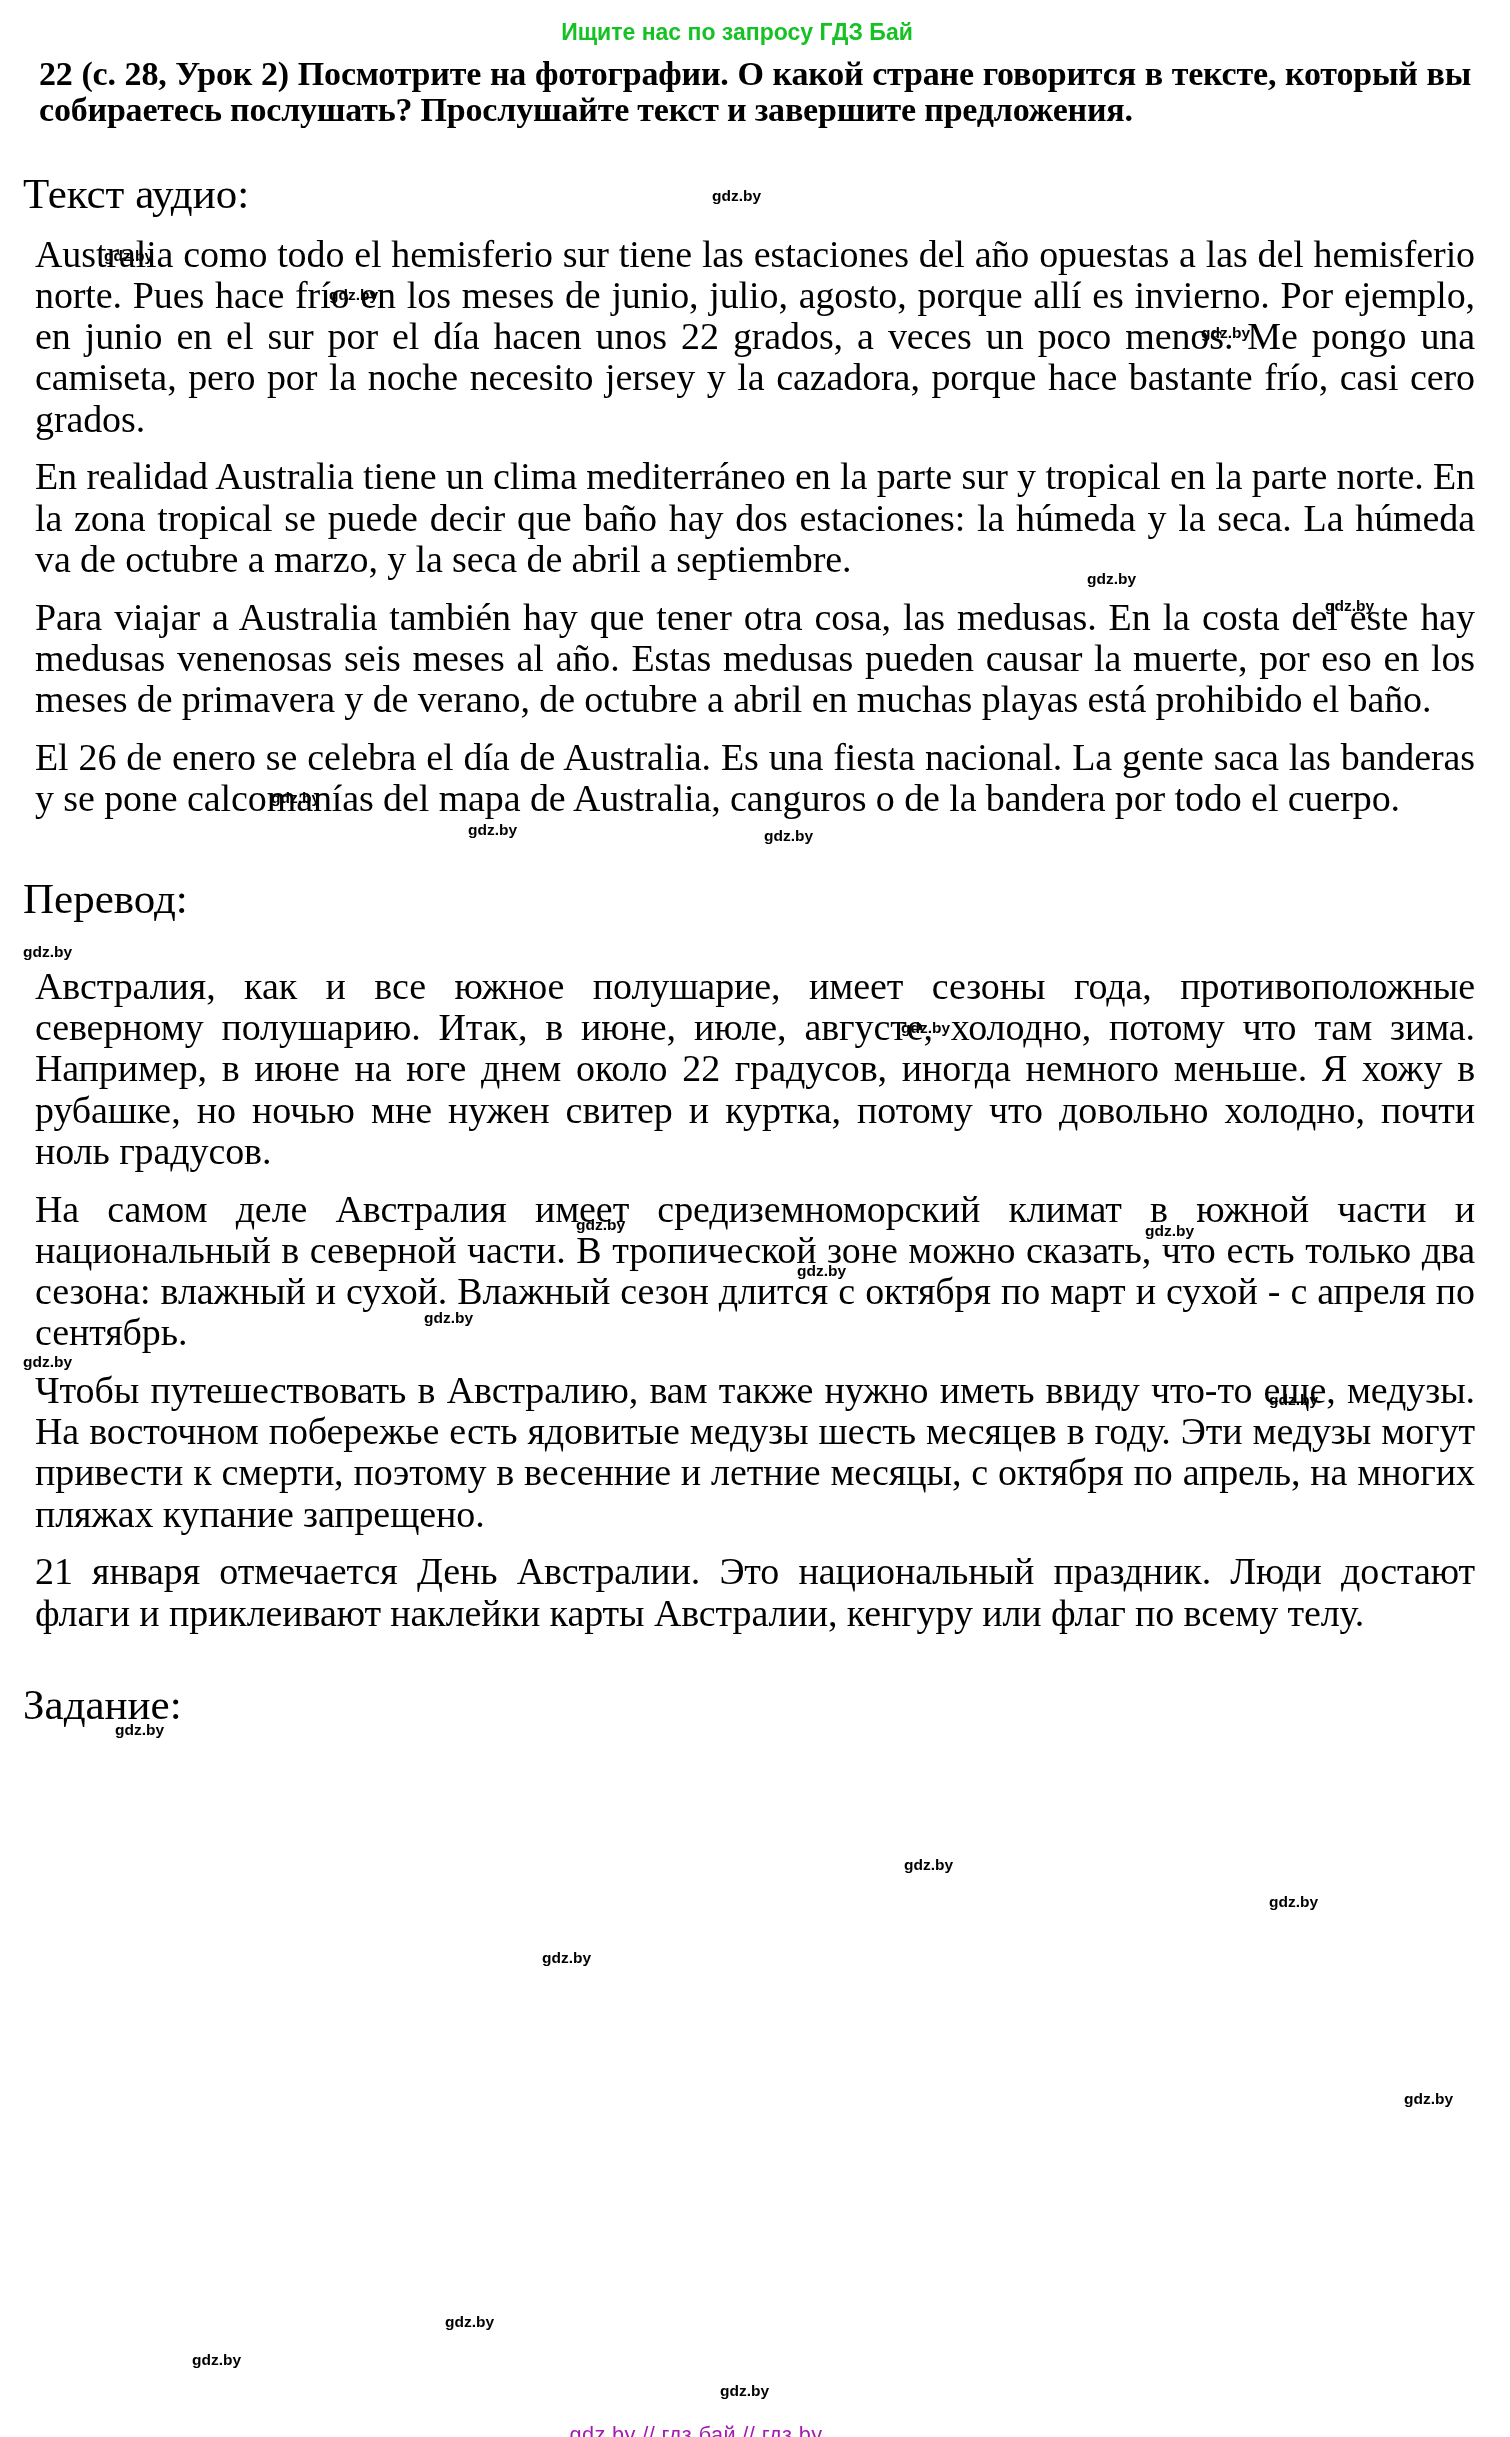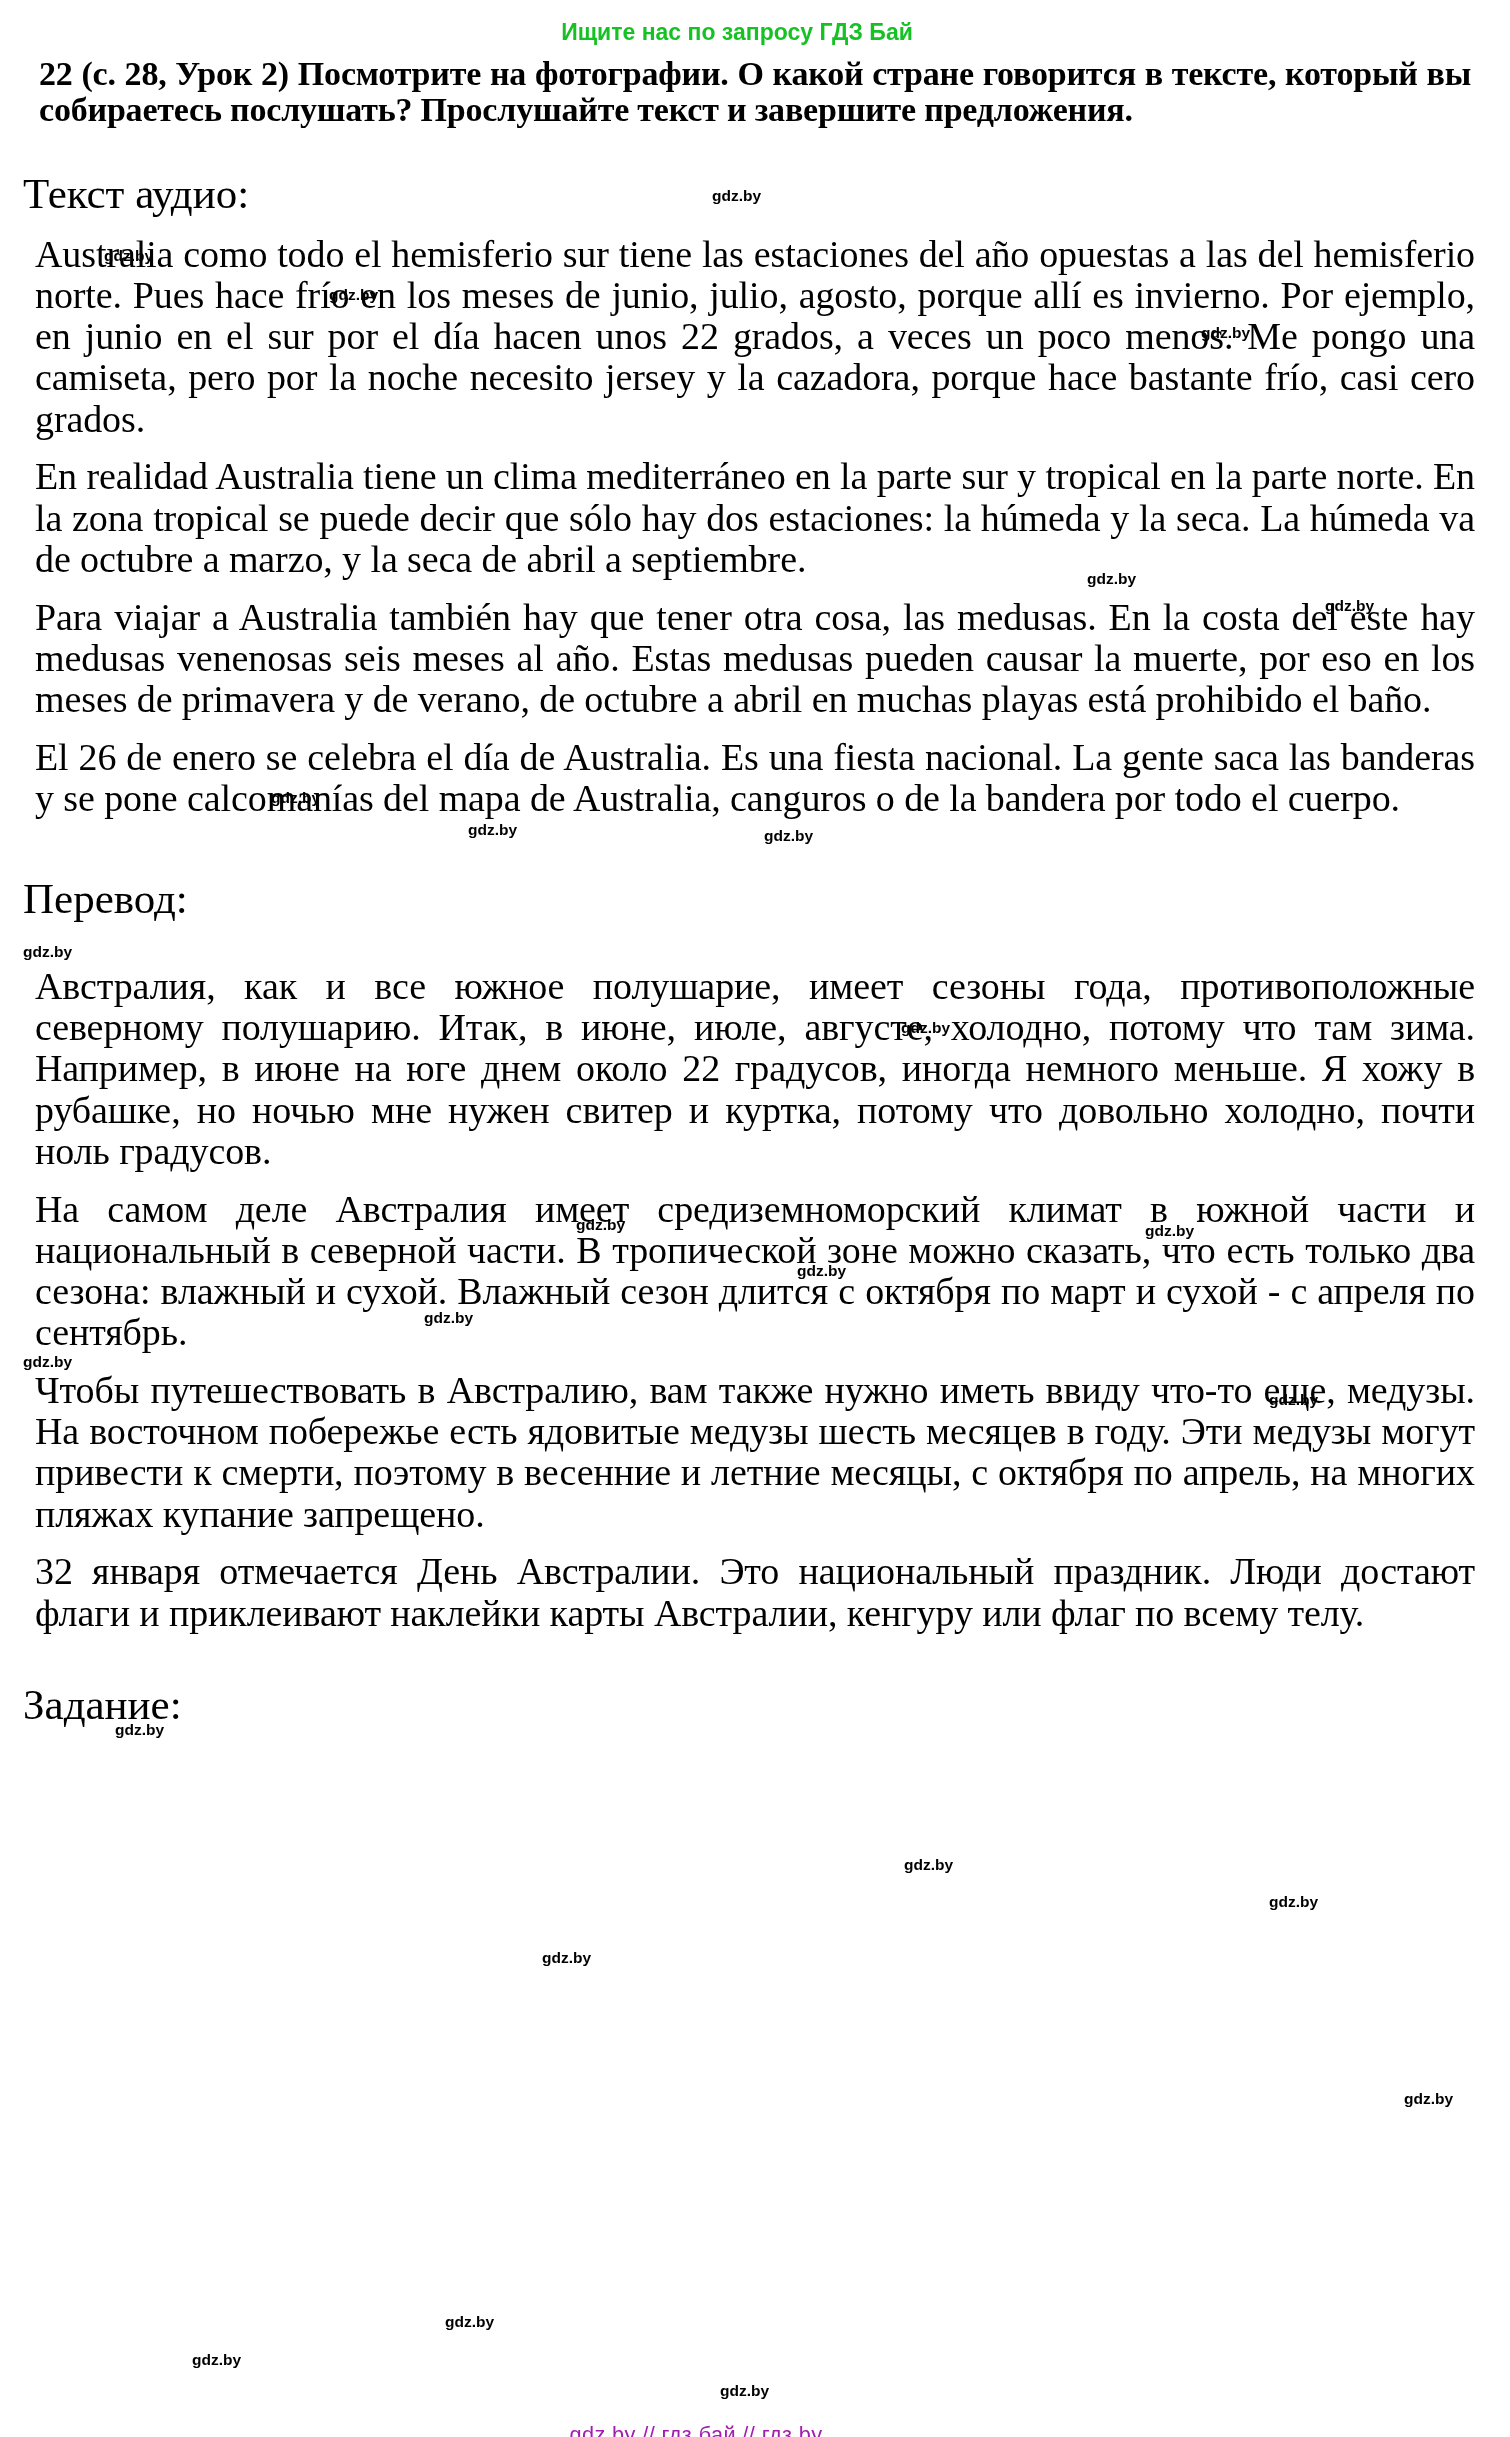--- a/index.html
+++ b/index.html
@@ -112,35 +112,35 @@
 <div class="page">
 
   <div class="site-banner">Ищите нас по запросу ГДЗ Бай</div>
 
   <h1 class="task-heading">22 (с. 28, Урок 2) Посмотрите на фотографии. О какой стране говорится в тексте, который вы собираетесь послушать? Прослушайте текст и завершите предложения.</h1>
 
   <p class="section-label label-audio">Текст аудио:</p>
 
   <p class="body-par spanish gap-sm">Australia como todo el hemisferio sur tiene las estaciones del año opuestas a las del hemisferio norte. Pues hace frío en los meses de junio, julio, agosto, porque allí es invierno. Por ejemplo, en junio en el sur por el día hacen unos 22 grados, a veces un poco menos. Me pongo una camiseta, pero por la noche necesito jersey y la cazadora, porque hace bastante frío, casi cero grados.</p>
 
-  <p class="body-par spanish gap-sm">En realidad Australia tiene un clima mediterráneo en la parte sur y tropical en la parte norte. En la zona tropical se puede decir que sólo hay dos estaciones: la húmeda y la seca. La húmeda va de octubre a marzo, y la seca de abril a septiembre.</p>
+  <p class="body-par spanish gap-sm">En realidad Australia tiene un clima mediterráneo en la parte sur y tropical en la parte norte. En la zona tropical se puede decir que baño hay dos estaciones: la húmeda y la seca. La húmeda va de octubre a marzo, y la seca de abril a septiembre.</p>
 
   <p class="body-par spanish gap-sm">Para viajar a Australia también hay que tener otra cosa, las medusas. En la costa del este hay medusas venenosas seis meses al año. Estas medusas pueden causar la muerte, por eso en los meses de primavera y de verano, de octubre a abril en muchas playas está prohibido el baño.</p>
 
   <p class="body-par spanish gap-sm">El 26 de enero se celebra el día de Australia. Es una fiesta nacional. La gente saca las banderas y se pone calcomanías del mapa de Australia, canguros o de la bandera por todo el cuerpo.</p>
 
   <p class="section-label label-perevod">Перевод:</p>
 
   <p class="body-par russian gap-lg">Австралия, как и все южное полушарие, имеет сезоны года, противоположные северному полушарию. Итак, в июне, июле, августе, холодно, потому что там зима. Например, в июне на юге днем около 22 градусов, иногда немного меньше. Я хожу в рубашке, но ночью мне нужен свитер и куртка, потому что довольно холодно, почти ноль градусов.</p>
 
   <p class="body-par russian gap-sm">На самом деле Австралия имеет средиземноморский климат в южной части и национальный в северной части. В тропической зоне можно сказать, что есть только два сезона: влажный и сухой. Влажный сезон длится с октября по март и сухой - с апреля по сентябрь.</p>
 
   <p class="body-par russian gap-sm">Чтобы путешествовать в Австралию, вам также нужно иметь ввиду что-то еще, медузы. На восточном побережье есть ядовитые медузы шесть месяцев в году. Эти медузы могут привести к смерти, поэтому в весенние и летние месяцы, с октября по апрель, на многих пляжах купание запрещено.</p>
 
-  <p class="body-par russian gap-sm">32 января отмечается День Австралии. Это национальный праздник. Люди достают флаги и приклеивают наклейки карты Австралии, кенгуру или флаг по всему телу.</p>
+  <p class="body-par russian gap-sm">21 января отмечается День Австралии. Это национальный праздник. Люди достают флаги и приклеивают наклейки карты Австралии, кенгуру или флаг по всему телу.</p>
 
   <p class="section-label label-zadanie">Задание:</p>
 
   <div id="watermark-layer">
       <div class="wm" style="left: 712px; top: 172px;">gdz.by</div>
       <div class="wm" style="left: 104px; top: 232px;">gdz.by</div>
       <div class="wm" style="left: 329px; top: 271px;">gdz.by</div>
       <div class="wm" style="left: 1201px; top: 309px;">gdz.by</div>
       <div class="wm" style="left: 1087px; top: 555px;">gdz.by</div>
       <div class="wm" style="left: 1325px; top: 582px;">gdz.by</div>

